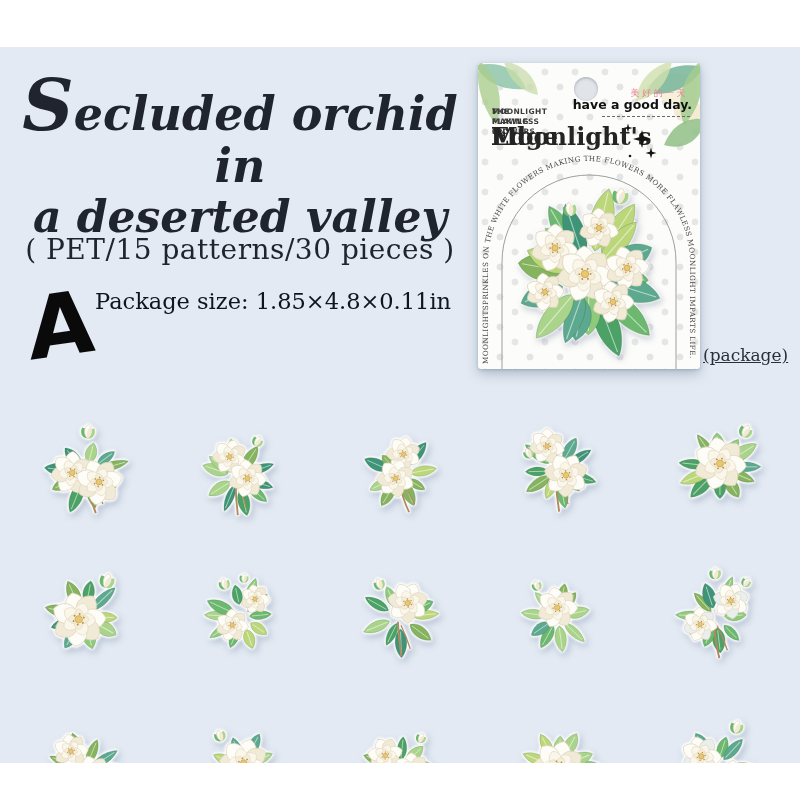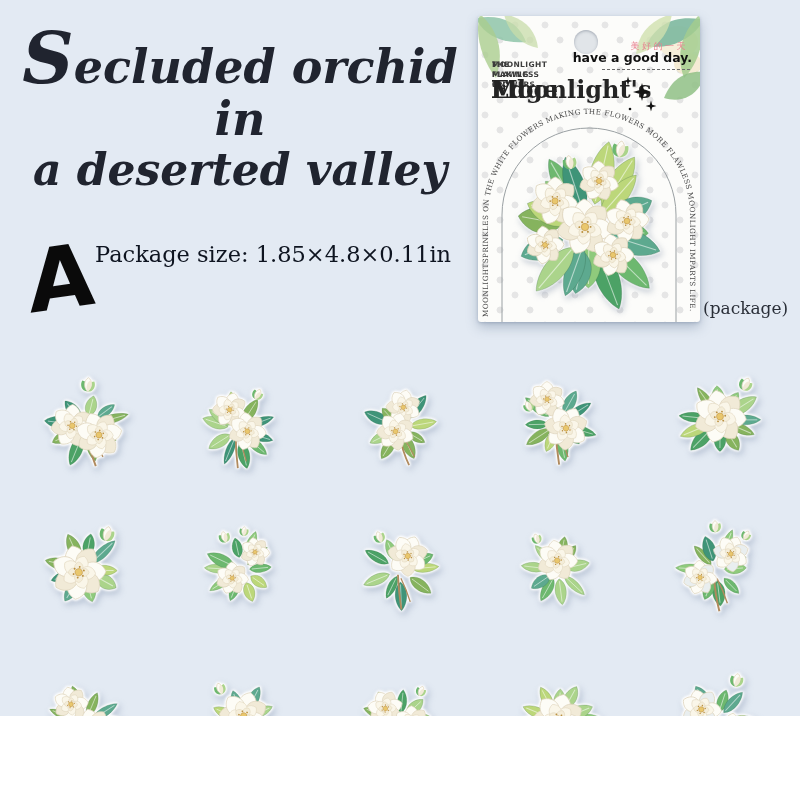--- a/index.html
+++ b/index.html
@@ -1,17 +1,17 @@
 <!DOCTYPE html>
 <html lang="en" style="--bg: #e3eaf3; --ink: #20242f;"><head>
 <meta charset="utf-8">
 <style>
   html,body{margin:0;padding:0;}
   .page{position:relative;width:800px;height:716px;overflow:hidden;
-        background:var(--bg,#e3eaf3);font-family:"DejaVu Serif",serif;color:var(--ink,#20242f);}
+        background:var(--bg,#e3eaf3);font-family:"DejaVu Serif",serif;color:var(--ink,#20242f);margin-top:47px;}
 
   
   .title{position:absolute;left:18px;top:30px;width:444px;text-align:center;
          font-family:"DejaVu Serif",cursive;font-style:italic;font-weight:700;line-height:1.12;}
   .title .l1{display:block;font-size:46px;}
   .title .l1::first-letter{font-size:1.55em;line-height:0.8;}
   .title .l2{display:block;font-size:44px;}
   .subtitle{position:absolute;left:18px;top:186px;width:444px;text-align:center;
             font-size:28px;letter-spacing:.5px;}
   .letter-a{position:absolute;left:28px;top:238px;font-family:"DejaVu Sans",sans-serif;
@@ -34,38 +34,39 @@
   .brand-small{left:14px;top:44px;z-index:5;font-family:"DejaVu Sans",sans-serif;font-weight:700;
                font-size:7.5px;letter-spacing:.4px;color:#3c3c3c;line-height:1.35;}
   .pkg-title{left:13px;top:62px;z-index:5;font-weight:700;font-size:24px;line-height:1.02;color:#242424;}
   .sparkles{left:140px;top:60px;width:40px;height:44px;z-index:5;fill:#141414;}
   .tag-cn{right:12px;top:24px;z-index:5;font-size:9px;letter-spacing:2.5px;color:#e8808f;
           font-family:"DejaVu Sans",sans-serif;text-align:right;}
   .tag-en{right:8px;top:34px;z-index:5;font-family:"DejaVu Sans",sans-serif;font-weight:800;
           font-size:12.5px;color:#101010;}
   .tag-dash{right:10px;top:53px;z-index:5;width:88px;border-top:1.5px dashed #6a6a6a;height:0;}
 
-  .pkg-caption{position:absolute;left:703px;top:298px;font-size:17px;color:#2a2f38;}
+  .pkg-caption{position:absolute;left:703px;top:298px;font-size:17px;color:#2a2f38;text-decoration:underline;}
 
   
   .grid{position:absolute;left:5px;top:347px;width:790px;height:453px;display:grid;
         grid-template-columns:repeat(5,1fr);grid-template-rows:150px 145px 158px;place-items:center;}
   .sticker svg{display:block;
         filter:drop-shadow(0 0 1.2px #fff) drop-shadow(0 0 1.2px #fff) drop-shadow(0 0 1.5px #fff)
                drop-shadow(2px 3px 3px rgba(110,130,160,.38));}
 </style>
 </head>
 <body>
 
 <div class="page">
 
   <div class="title">
     <span class="l1">Secluded orchid in</span>
     <span class="l2">a deserted valley</span>
   </div>
+  <div class="subtitle">( PET/15 patterns/30 pieces )</div>
   <div class="letter-a">A</div>
   <div class="sizes">
     <div>Package size: 1.85×4.8×0.11in</div>
   </div>
 
   <div class="package">
 
     <svg class="decor" style="left:-4px;top:-4px" width="100" height="86" viewBox="0 0 100 86">
       <path d="M2 6 C 28 2 44 10 52 30 C 30 32 10 24 2 6 Z" fill="#8ec4a8" opacity=".85"></path>
       <path d="M6 2 C 26 20 30 42 22 66 C 8 48 0 22 6 2 Z" fill="#aacd8e" opacity=".8"></path>

